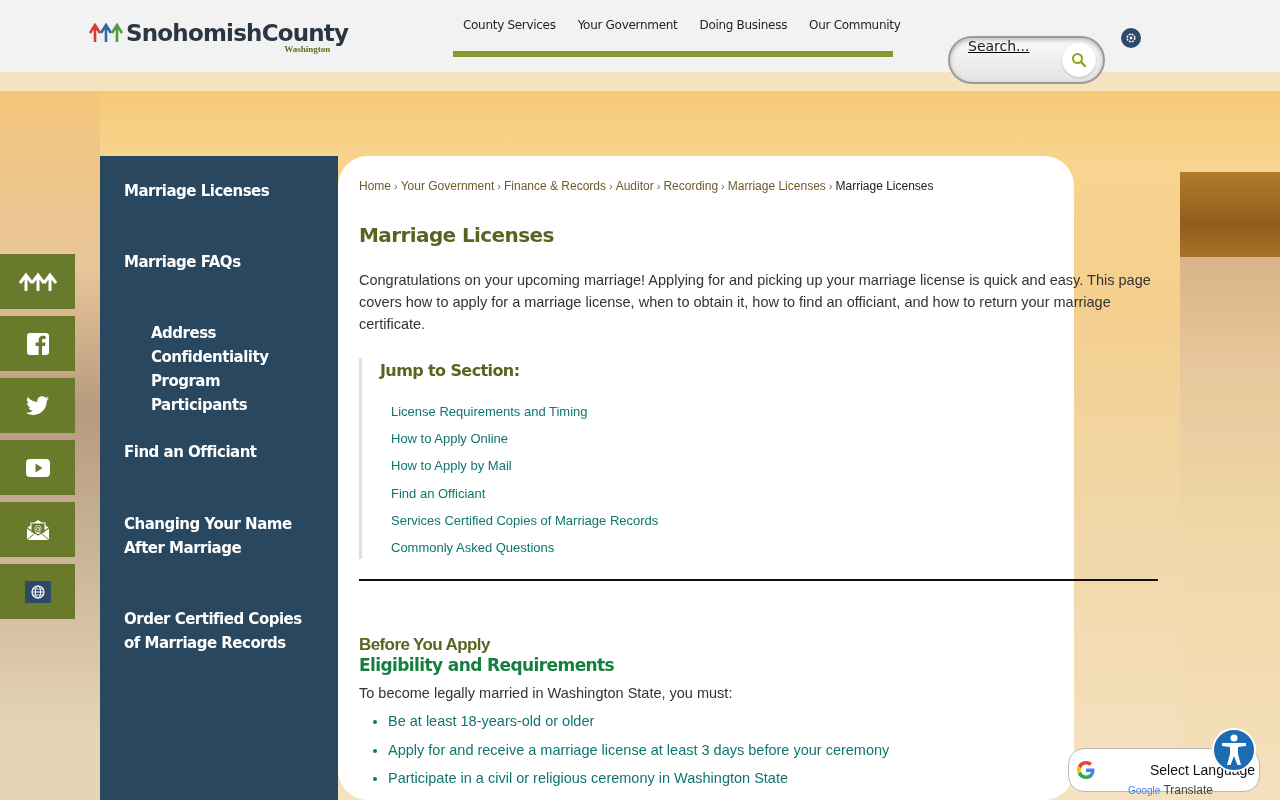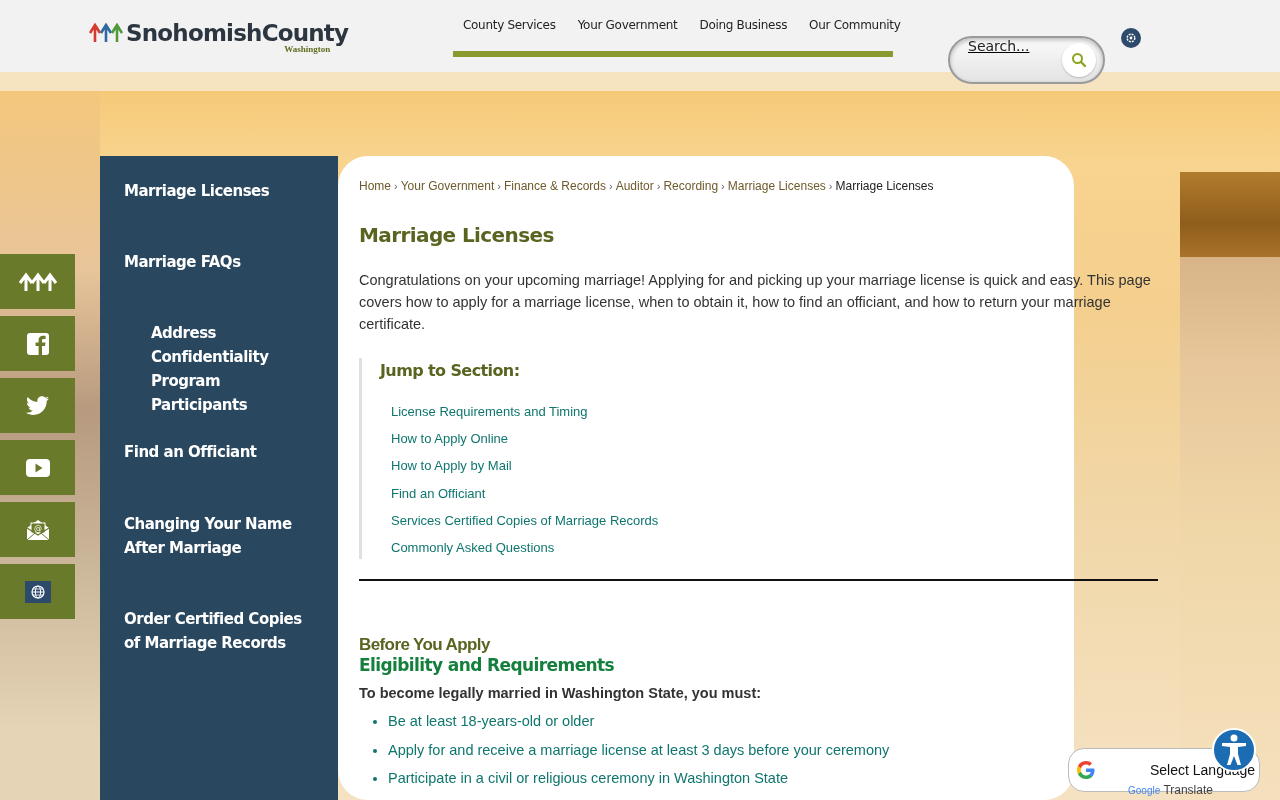--- a/index.html
+++ b/index.html
@@ -50,21 +50,21 @@
   .page-title { position: absolute; left: 21px; top: 67px; font-family: "DejaVu Sans", sans-serif; font-weight: bold; font-size: 20px; color: #5a6420; letter-spacing: -0.6px; }
   .intro { position: absolute; left: 21px; top: 113px; width: 800px; font-size: 14.5px; line-height: 22px; color: #333; }
   .jump { position: absolute; left: 21px; top: 202px; width: 400px; height: 201px; border-left: 3px solid #e0e0e0; }
   .jump-title { position: absolute; left: 18px; top: 3px; font-family: "DejaVu Sans", sans-serif; font-weight: bold; font-size: 16px; color: #5a6420; letter-spacing: -0.6px; }
   .jump-links { position: absolute; left: 29px; top: 44px; list-style: none; }
   .jump-links li { height: 27.2px; }
   .jump-links a { font-size: 13px; color: #0f766e; cursor: pointer; white-space: nowrap; }
   .divider { position: absolute; left: 21px; top: 423px; width: 799px; height: 2px; background: #111; }
   .h2 { position: absolute; left: 21px; top: 456px; font-family: Liberation Sans, sans-serif; font-weight: bold; font-size: 17px; color: #5a6420; letter-spacing: -0.6px; margin-top: 23px; }
   .h3 { position: absolute; left: 21px; top: 499px; font-family: "DejaVu Sans", sans-serif; font-weight: bold; font-size: 17px; color: #15803d; letter-spacing: -0.6px; }
-  .para2 { position: absolute; left: 21px; top: 529px; font-size: 14.5px; color: #333; font-weight: bold; }
+  .para2 { position: absolute; left: 21px; top: 529px; font-size: 14.5px; color: #333; }
   .bullets { position: absolute; left: 50px; top: 557px; font-size: 14.5px; color: #0f766e; list-style: disc; }
   .bullets li { height: 28.5px; }
 
   
   .translate { position: absolute; left: 1068px; top: 748px; width: 192px; height: 44px; border: 1px solid #bbb; border-radius: 16px; background: #fff; display: flex; align-items: center; z-index: 6; cursor: pointer; gap: 48px; }
   .translate-label { font-size: 14px; color: #111; margin-left: 6px; }
   .translate-credit { position: absolute; left: 1128px; top: 783px; font-size: 12px; color: #444; z-index: 6; }
   .translate-credit .g { font-size: 10px; color: #888; }
   .access { position: absolute; left: 1212px; top: 728px; width: 44px; height: 44px; border-radius: 50%; background: #1b6cb3; border: 2px solid #fff; display: flex; align-items: center; justify-content: center; z-index: 7; cursor: pointer; }
 </style>

